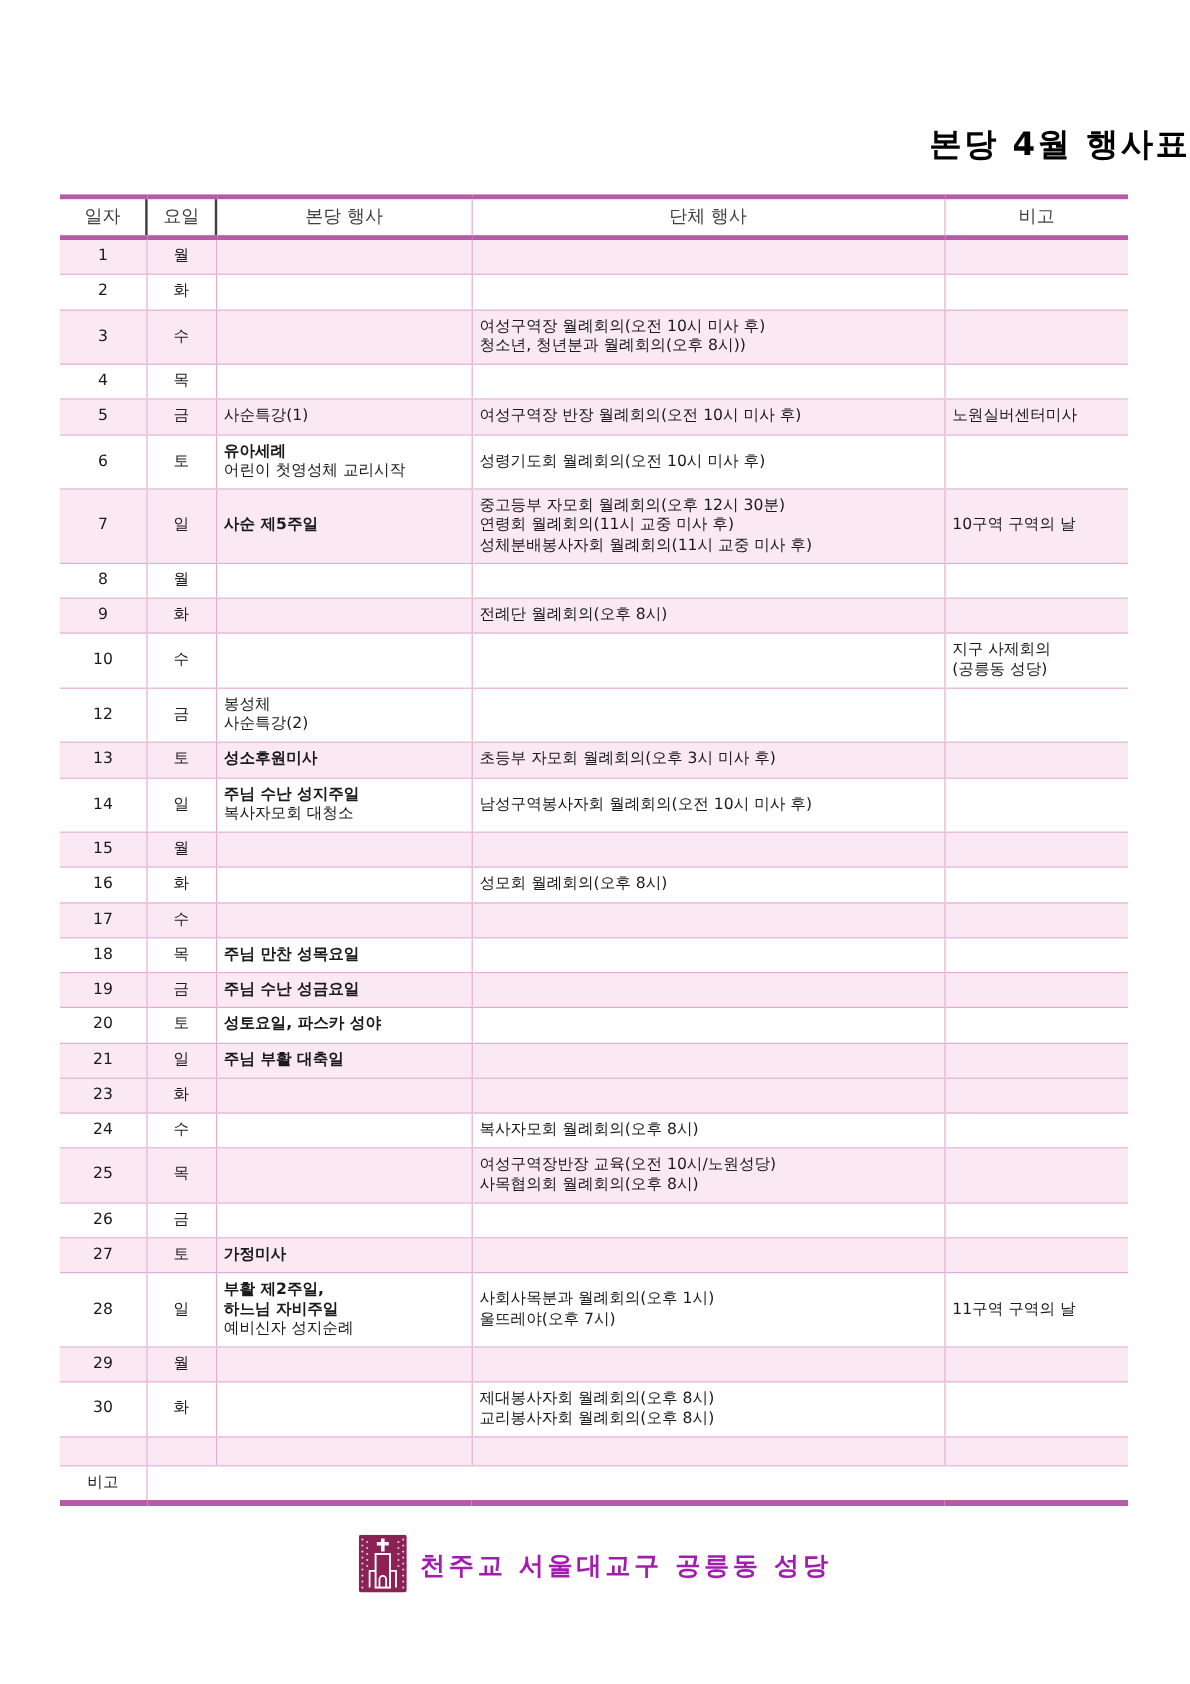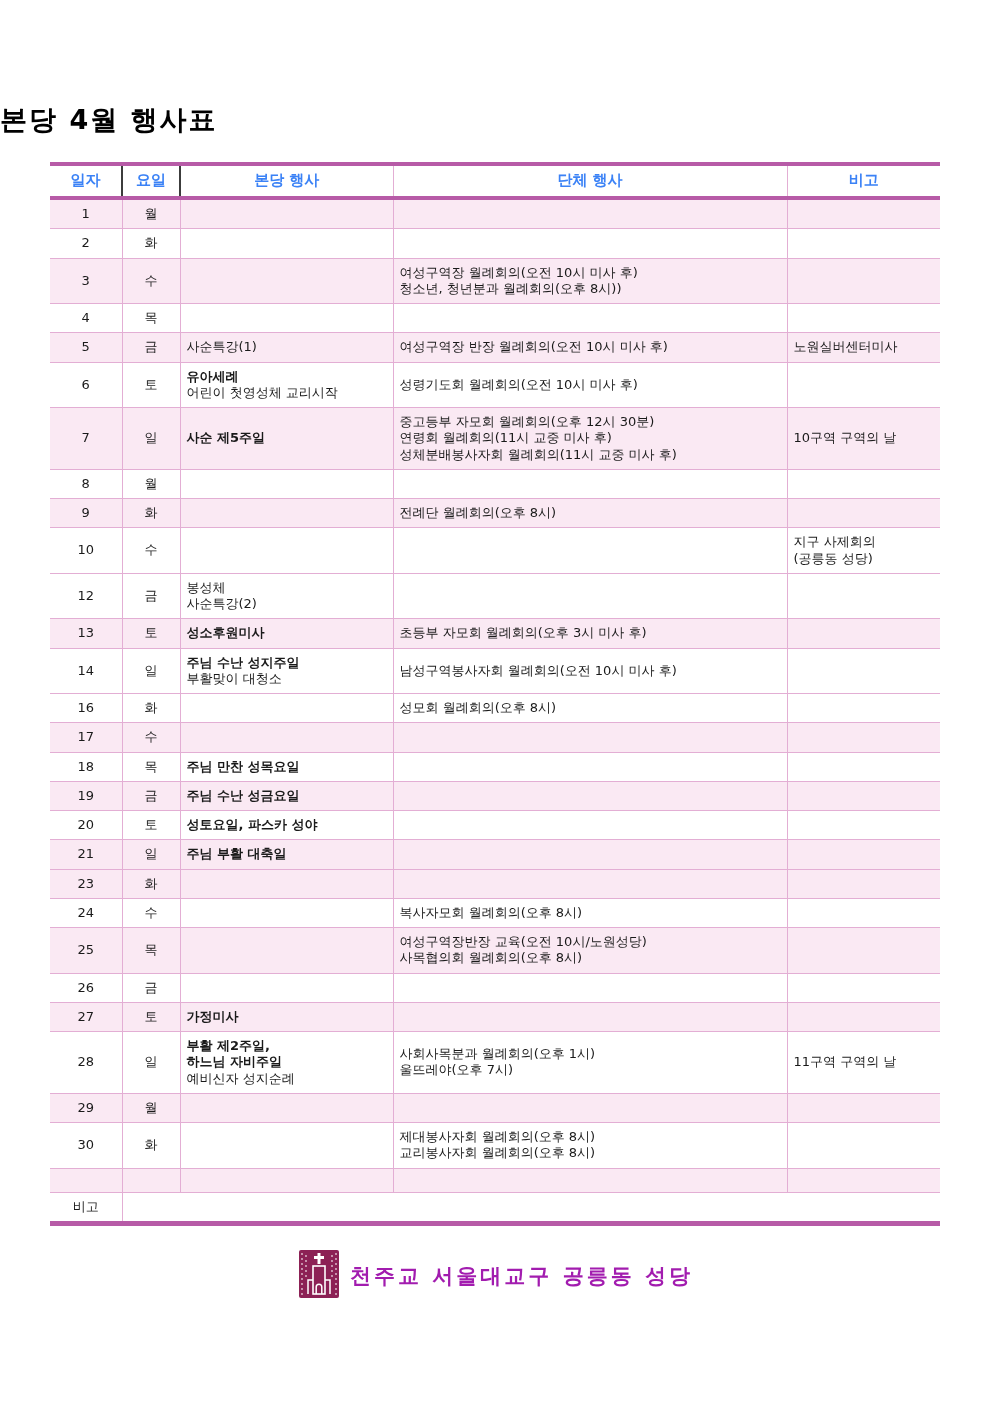--- a/index.html
+++ b/index.html
@@ -13,42 +13,42 @@
   html,body{margin:0;padding:0;}
   body{
     width:992px;height:1403px;
     background:#ffffff;
     font-family:"DejaVu Sans","Liberation Sans",sans-serif;
     color:#1a1a1a;
     overflow:hidden;
   }
   .page-title{
     padding-top:102px;
-    text-align:left;
+    text-align:right;
     font-size:27px;
     font-weight:700;
     letter-spacing:2px;
     color:#000;
   }
   .table-wrap{
     margin:24px 0 0 50px;
     width:890px;
   }
   table.schedule{
     width:890px;
     border-collapse:collapse;
     table-layout:fixed;
     font-size:13px;
   }
   table.schedule thead th{
     border-top:4px solid var(--accent-border,#b75ba7);
     border-bottom:4px solid var(--accent-border,#b75ba7);
     font-size:15px;
-    font-weight:700;
-    color:#3b82f6;
+    font-weight:400;
+    color:#404040;
     padding:5px 0 6px 0;
     background:#fff;
   }
   table.schedule thead th.hdiv-dark{border-left:2px solid var(--header-divider,#3c3c3c);}
   table.schedule thead th.hdiv-pink{border-left:1px solid var(--thin-border,#e3aed4);}
   table.schedule td{
     border-bottom:1px solid var(--thin-border,#e3aed4);
     padding:6px 6px;
     vertical-align:middle;
     line-height:1.25;
@@ -273,25 +273,36 @@
         </tr>
         <tr>
           <td class="c-date">
             <div class="line">14</div>
           </td>
           <td class="c-day">
             <div class="line">일</div>
           </td>
           <td class="c-parish">
             <div class="line bold">주님 수난 성지주일</div>
-            <div class="line">부활맞이 대청소</div>
+            <div class="line">복사자모회 대청소</div>
           </td>
           <td class="c-group">
             <div class="line">남성구역봉사자회 월례회의(오전 10시 미사 후)</div>
           </td>
+          <td class="c-note"></td>
+        </tr>
+        <tr class="pink">
+          <td class="c-date">
+            <div class="line">15</div>
+          </td>
+          <td class="c-day">
+            <div class="line">월</div>
+          </td>
+          <td class="c-parish"></td>
+          <td class="c-group"></td>
           <td class="c-note"></td>
         </tr>
         <tr>
           <td class="c-date">
             <div class="line">16</div>
           </td>
           <td class="c-day">
             <div class="line">화</div>
           </td>
           <td class="c-parish"></td>

